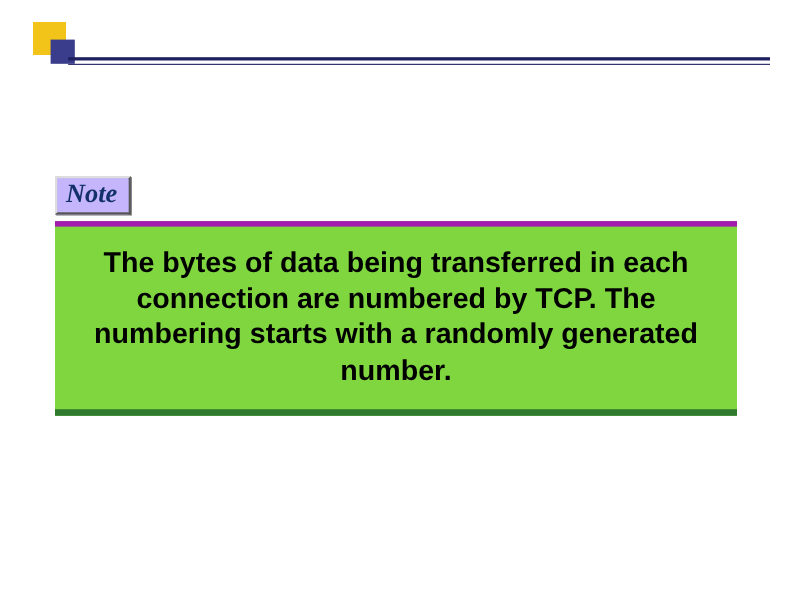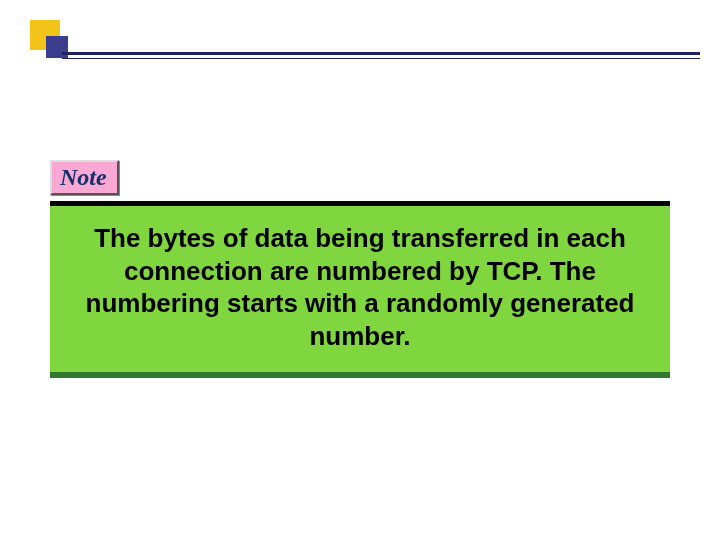--- a/index.html
+++ b/index.html
@@ -53,32 +53,32 @@
     position: absolute;
     left: 50px;
     right: 50px;
     top: 160px;
   }
   .note-label {
     display: inline-block;
     border: 2px solid #555;
     border-top-color: #ddd;
     border-left-color: #ddd;
-    background: #f9a8d4;
+    background: #c4b5fd;
     padding: 2px 10px 2px 8px;
     font-family: "Times New Roman", Times, serif;
     font-style: italic;
     font-weight: bold;
     font-size: 24px;
     color: #13306a;
     box-shadow: 1px 1px 0 #888;
   }
   .band {
     margin-top: 6px;
-    border-top: 5px solid #000000;
+    border-top: 5px solid #a21caf;
     border-bottom: 6px solid #2f7a2f;
     background: #7fd63f;
     padding: 16px 18px 20px 18px;
   }
   .band p {
     margin: 0;
     text-align: center;
     font-weight: bold;
     font-size: 26px;
     line-height: 1.25;

